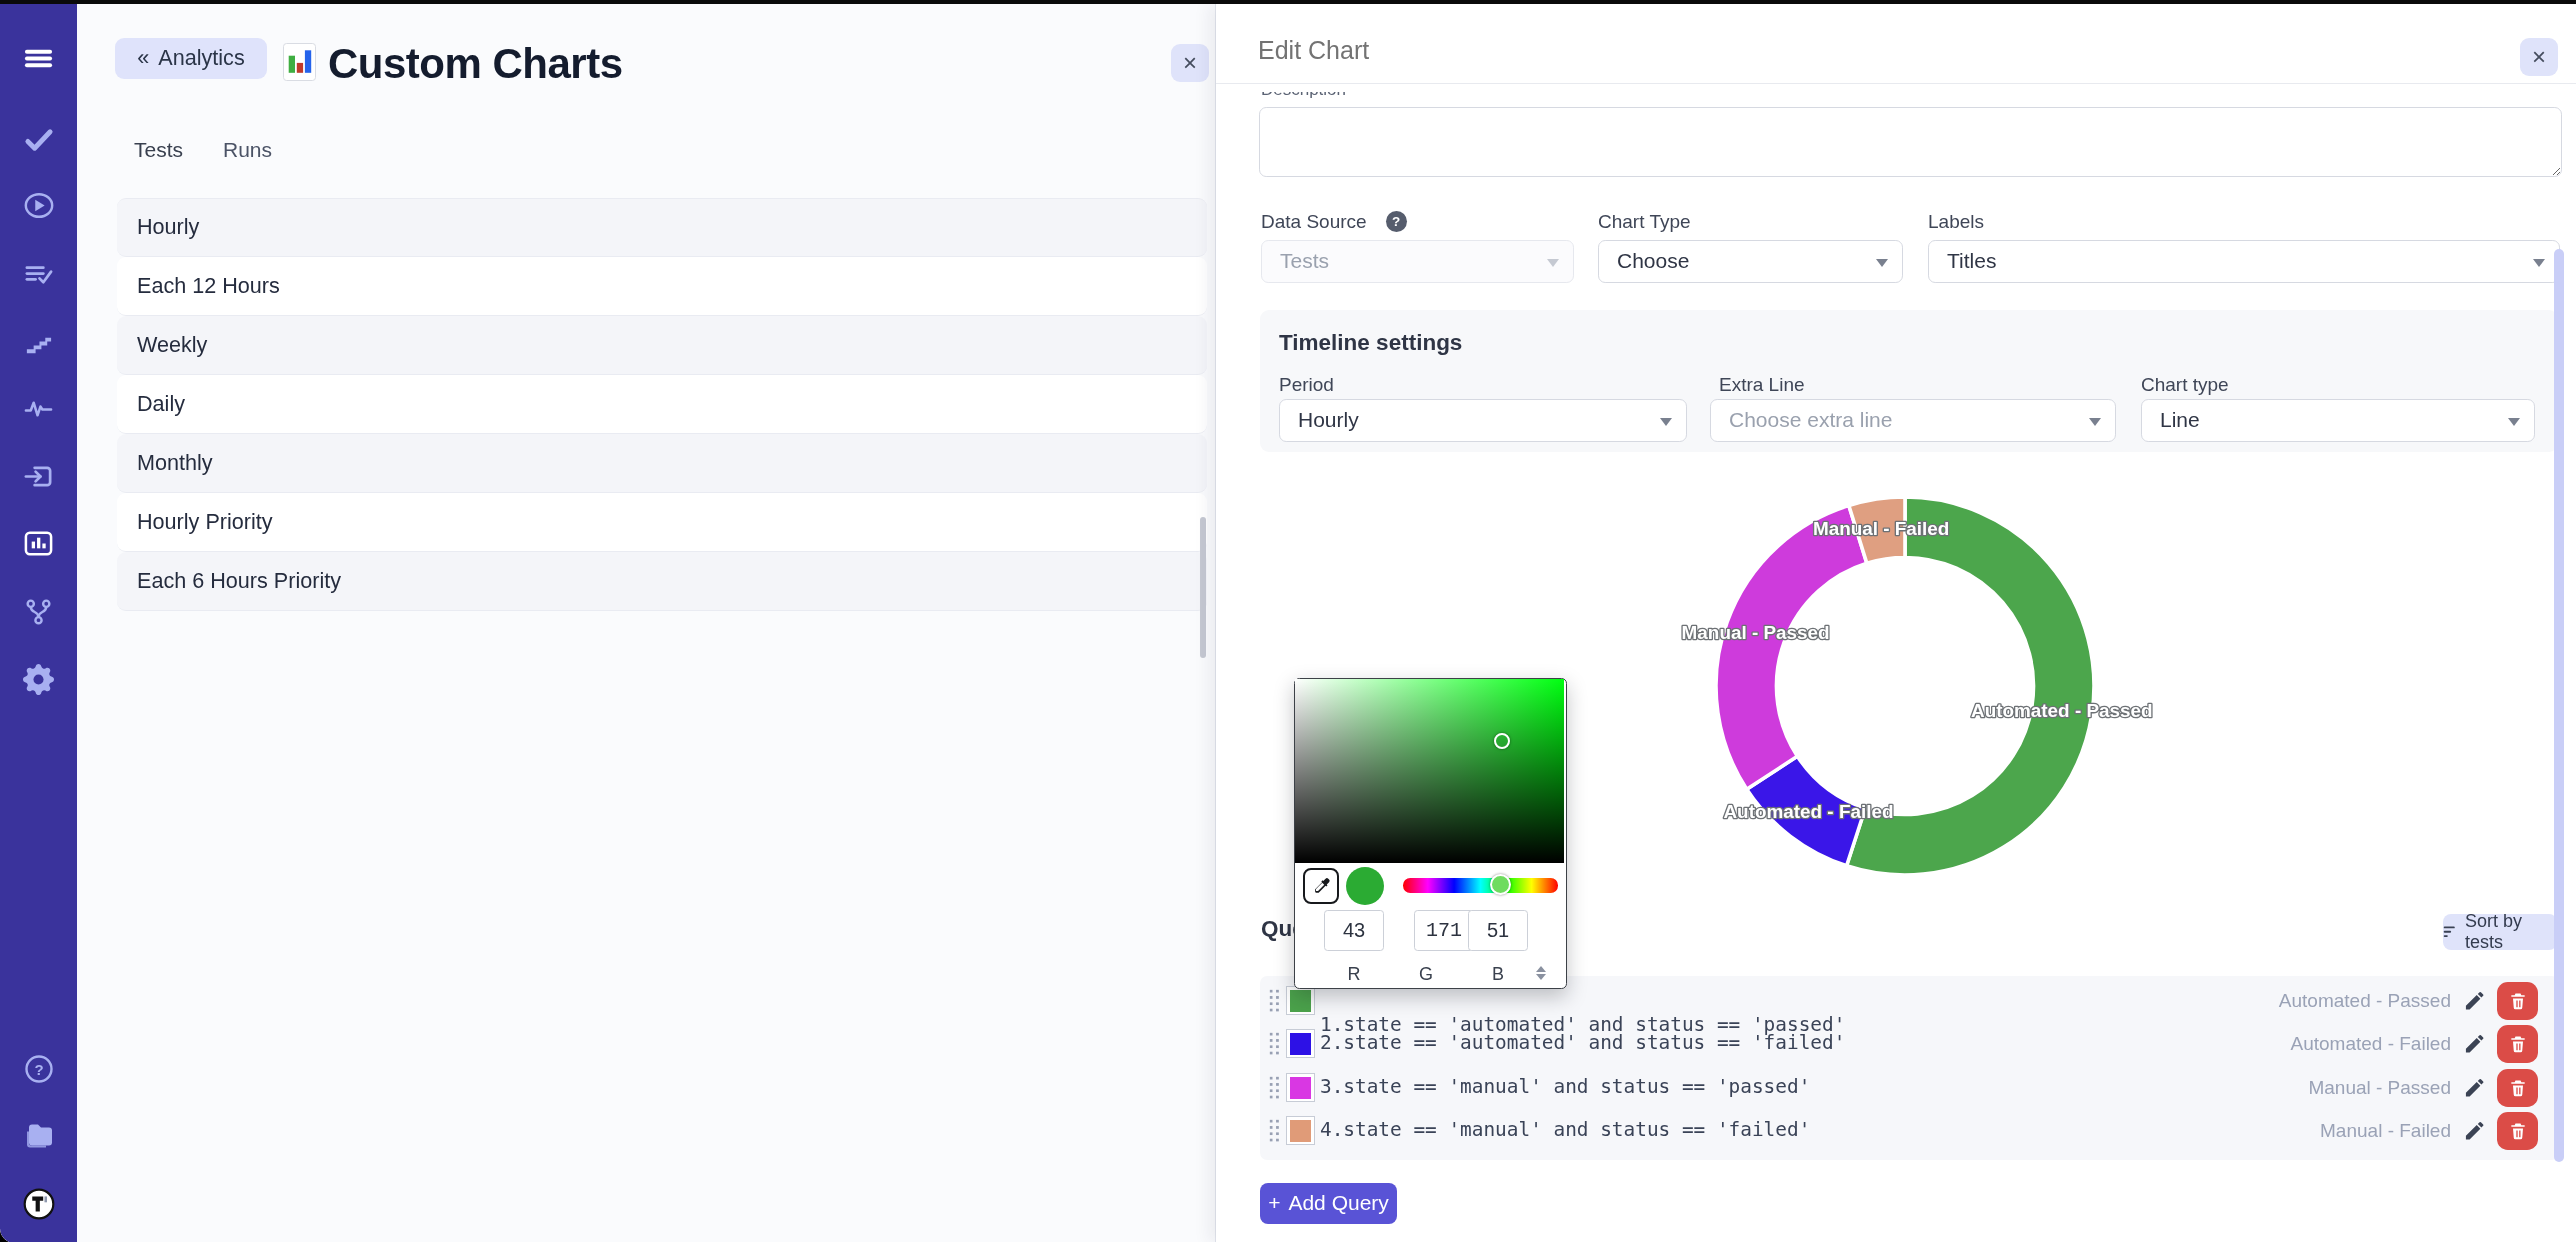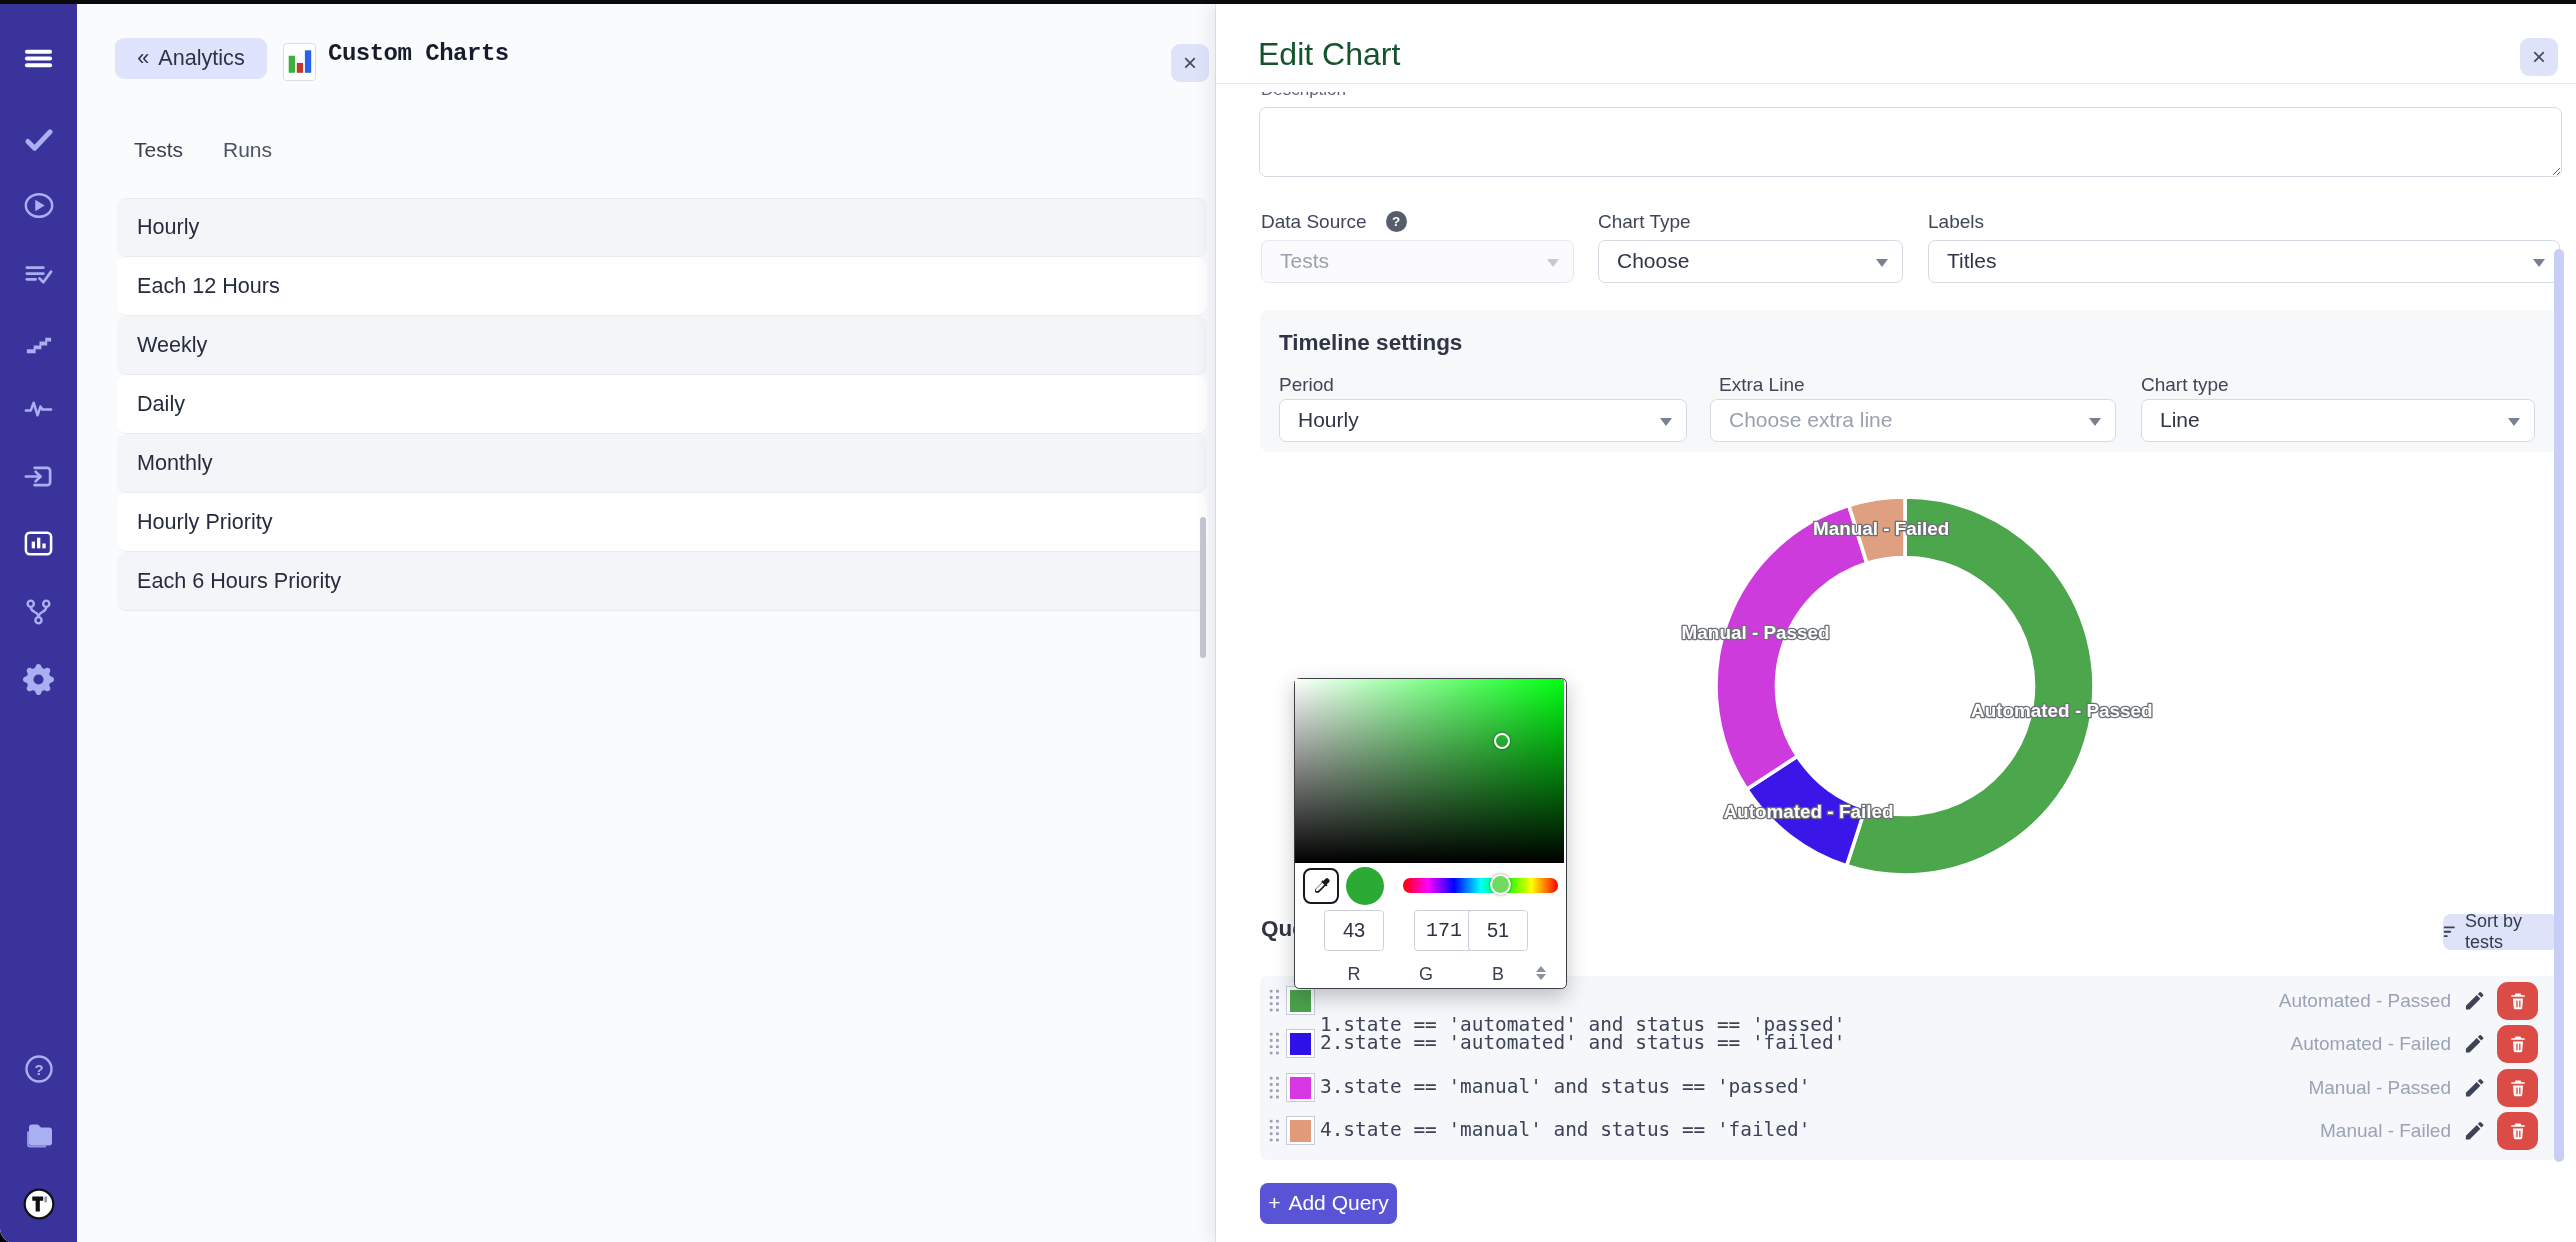--- a/index.html
+++ b/index.html
@@ -11,38 +11,38 @@
   .sidebar{position:absolute;top:0;left:0;width:77px;height:1239px;background:#3A339C;
     border-bottom-left-radius:14.4px;}
   .side-ic{position:absolute;left:22.5px;width:32px;height:32px;display:flex;align-items:center;
     justify-content:center;cursor:pointer;}
   
   .leftpanel{position:absolute;top:0;left:77px;width:1138px;height:1239px;background:#fafbfd;
     border-right:0.9px solid #e3e6ee;}
   .backbtn{position:absolute;left:38px;top:34px;width:152px;height:41px;background:#dfe3fb;
     border-radius:9px;display:flex;align-items:center;justify-content:center;gap:9px;
     color:#2b3548;font-size:21.6px;cursor:pointer;}
-  .ptitle{position:absolute;left:251px;top:36px;font-size:24px;font-weight:800;color:#141c2e;letter-spacing:-0.5px;font-family:Liberation Mono, monospace;}
+  .ptitle{position:absolute;left:251px;top:36px;font-size:42px;font-weight:800;color:#141c2e;letter-spacing:-0.5px;}
   .chart-mini{position:absolute;left:206px;top:39px;width:31px;height:36px;background:#fff;
     border:0.9px solid #d9dce3;border-radius:3.6px;}
   .tab{position:absolute;top:134px;font-size:21px;color:#39404f;cursor:pointer;}
   .closebox{width:38px;height:38px;background:#dfe3fa;border-radius:9px;display:flex;align-items:center;
     justify-content:center;color:#454d5e;font-size:24px;cursor:pointer;line-height:1;}
   .rowlist{position:absolute;left:40px;top:194px;width:1090px;}
   .lrow{height:59px;display:flex;align-items:center;padding-left:20px;font-size:21.6px;color:#252c3e;
     border-bottom:0.9px solid #e9ebf2;box-sizing:border-box;cursor:pointer;border-radius:9px;}
   .lrow:first-child{border-top:0.9px solid #e9ebf2;}
   .lrow:nth-child(odd){background:#f4f5f9;}
   .lrow:nth-child(even){background:#ffffff;}
   .lscroll{position:absolute;left:1123px;top:513px;width:6.3px;height:141px;background:#c5c8d2;border-radius:3.6px;}
   
   .drawer{position:absolute;top:0;left:1216px;width:1360px;height:1239px;background:#fff;
     box-shadow:-7.2px 0 16px rgba(25,30,60,.07);}
   .drawer *{box-sizing:border-box;}
-  .dtitle{position:absolute;left:42px;top:32px;font-size:32px;color:#14532d;}
+  .dtitle{position:absolute;left:42px;top:32px;font-size:25px;color:#737373;}
   .divider{position:absolute;left:0;top:79px;width:1360px;height:0.9px;background:#e8eaef;}
   .descclip{position:absolute;left:45px;top:88px;height:9px;width:270px;overflow:hidden;}
   .descclip span{display:block;margin-top:-11.7px;font-size:17px;color:#5b6374;}
   .dtextarea{position:absolute;left:43px;top:103px;width:1303px;height:70px;border:0.9px solid #d6d9e1;
     border-radius:7.2px;resize:both;font:18px "Liberation Sans",sans-serif;padding:9px 12.6px;color:#2f3545;outline:none;}
   .flabel{position:absolute;font-size:19px;color:#3f4657;display:flex;align-items:center;gap:19px;}
   .helpdot{width:21px;height:21px;border-radius:50%;background:#565d6d;color:#fff;font-size:13.5px;font-weight:700;
     display:inline-flex;align-items:center;justify-content:center;cursor:pointer;}
   .sel{position:absolute;height:43px;background:#fff;border:0.9px solid #d6d9e1;border-radius:7.2px;
     font-size:21px;color:#2f3545;display:flex;align-items:center;padding:0 40px 0 18px;cursor:pointer;}

